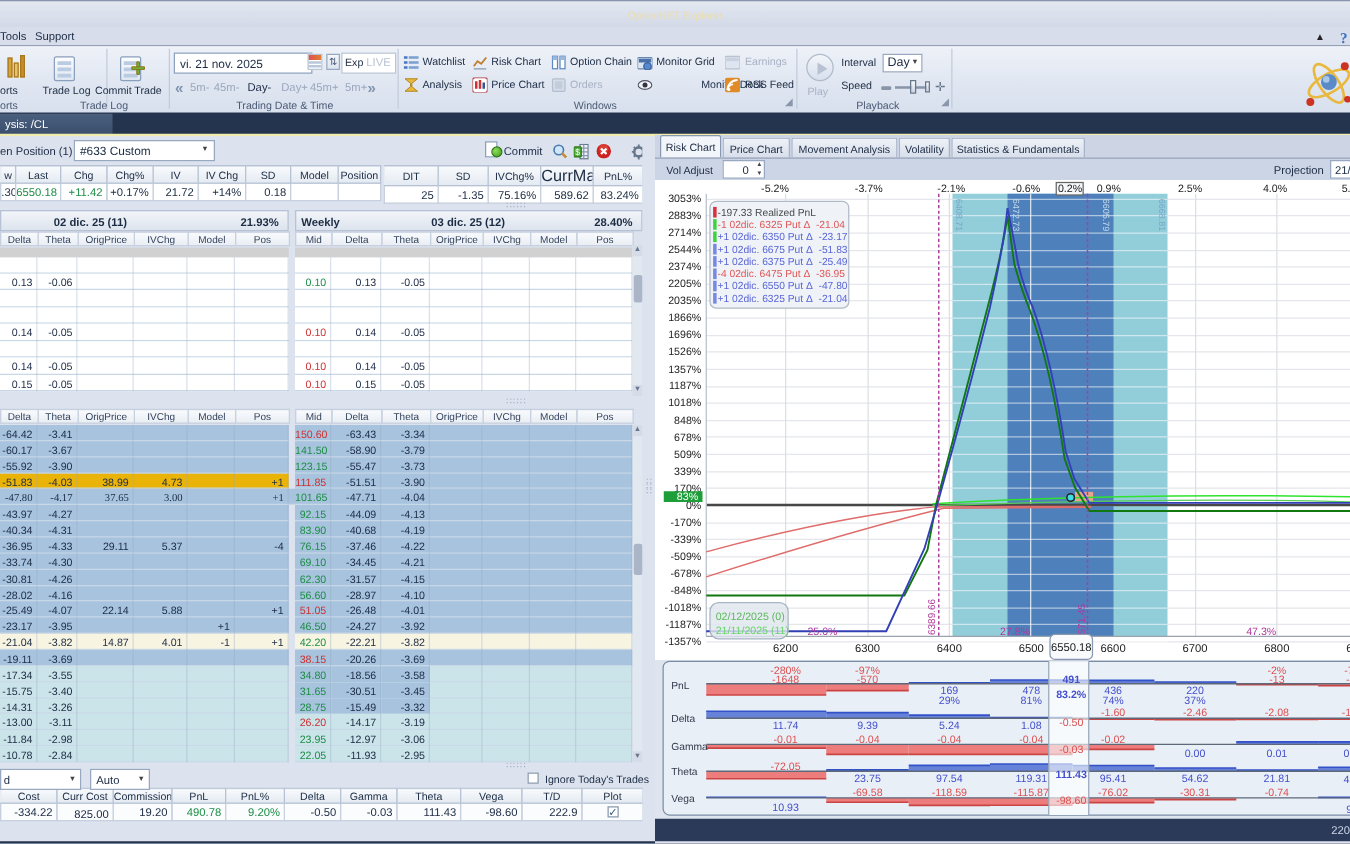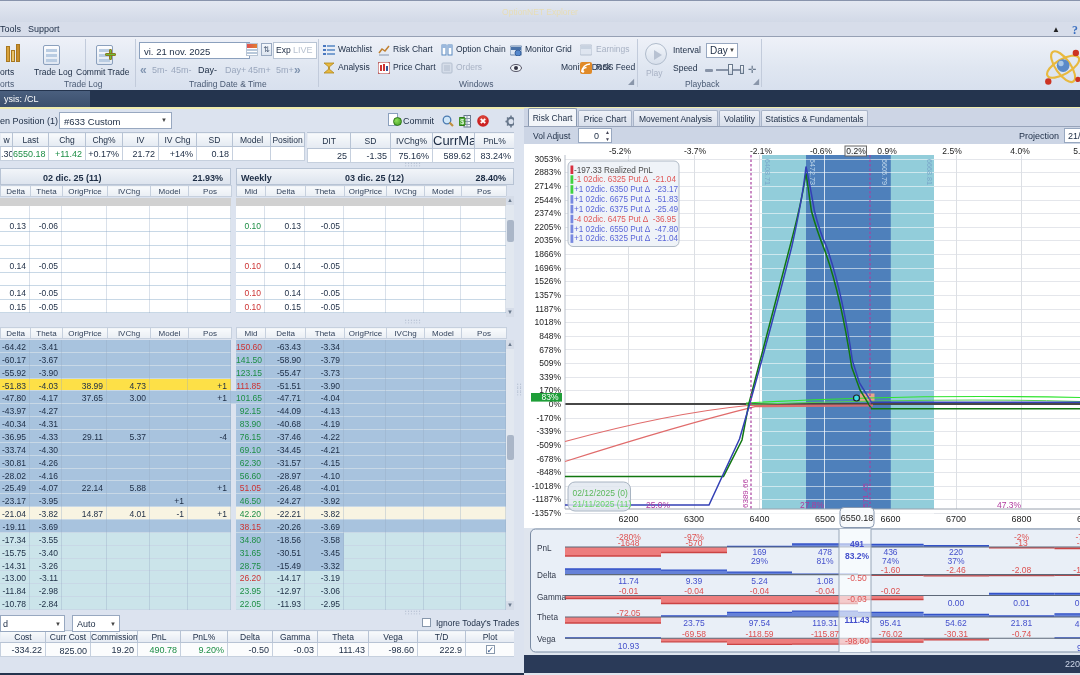--- a/index.html
+++ b/index.html
@@ -715,21 +715,21 @@
     <span class="abs" style="left:107px;top:0;width:1px;height:12.857px;background:rgba(150,170,195,0.35);"></span>
     <span class="abs nav" style="left:108px;top:2px;width:38px;text-align:right;"></span>
     <span class="abs" style="left:149px;top:0;width:1px;height:12.857px;background:rgba(150,170,195,0.35);"></span>
     <span class="abs nav" style="left:150px;top:2px;width:34px;text-align:right;"></span>
     <span class="abs" style="left:187px;top:0;width:1px;height:12.857px;background:rgba(150,170,195,0.35);"></span>
     <span class="abs nav" style="left:188px;top:2px;width:33px;text-align:right;"></span>
     <span class="abs" style="left:224px;top:0;width:1px;height:12.857px;background:rgba(150,170,195,0.35);"></span>
     <span class="abs nav" style="left:225px;top:2px;width:41px;text-align:right;"></span>
     <span class="abs" style="left:269px;top:0;width:1px;height:12.857px;background:rgba(150,170,195,0.35);"></span>
   </div>
-<div class="abs" style="left:0px;top:378.57px;width:231px;height:12.86px;background:#fde047;border-bottom:1px solid #c8d8e6;font-size:8.5px;">
+<div class="abs" style="left:0px;top:378.57px;width:231px;height:12.86px;background:#eab308;border-bottom:1px solid #c8d8e6;font-size:8.5px;">
     <span class="abs nav" style="left:0px;top:2px;width:26px;text-align:right;">-51.83</span>
     <span class="abs" style="left:29px;top:0;width:1px;height:12.857px;background:rgba(150,170,195,0.35);"></span>
     <span class="abs nav" style="left:30px;top:2px;width:28px;text-align:right;">-4.03</span>
     <span class="abs" style="left:61px;top:0;width:1px;height:12.857px;background:rgba(150,170,195,0.35);"></span>
     <span class="abs nav" style="left:62px;top:2px;width:41px;text-align:right;">38.99</span>
     <span class="abs" style="left:106px;top:0;width:1px;height:12.857px;background:rgba(150,170,195,0.35);"></span>
     <span class="abs nav" style="left:107px;top:2px;width:39px;text-align:right;">4.73</span>
     <span class="abs" style="left:149px;top:0;width:1px;height:12.857px;background:rgba(150,170,195,0.35);"></span>
     <span class="abs nav" style="left:150px;top:2px;width:34px;text-align:right;"></span>
     <span class="abs" style="left:187px;top:0;width:1px;height:12.857px;background:rgba(150,170,195,0.35);"></span>
@@ -745,21 +745,21 @@
     <span class="abs" style="left:107px;top:0;width:1px;height:12.857px;background:rgba(150,170,195,0.35);"></span>
     <span class="abs nav" style="left:108px;top:2px;width:38px;text-align:right;"></span>
     <span class="abs" style="left:149px;top:0;width:1px;height:12.857px;background:rgba(150,170,195,0.35);"></span>
     <span class="abs nav" style="left:150px;top:2px;width:34px;text-align:right;"></span>
     <span class="abs" style="left:187px;top:0;width:1px;height:12.857px;background:rgba(150,170,195,0.35);"></span>
     <span class="abs nav" style="left:188px;top:2px;width:33px;text-align:right;"></span>
     <span class="abs" style="left:224px;top:0;width:1px;height:12.857px;background:rgba(150,170,195,0.35);"></span>
     <span class="abs nav" style="left:225px;top:2px;width:41px;text-align:right;"></span>
     <span class="abs" style="left:269px;top:0;width:1px;height:12.857px;background:rgba(150,170,195,0.35);"></span>
   </div>
-<div class="abs" style="left:0px;top:391.43px;width:266px;height:12.86px;background:#a8c3de;border-bottom:1px solid #c8d8e6;font-size:8.5px;">
+<div class="abs" style="left:0px;top:391.43px;width:266px;height:12.86px;background:#a8c3de;border-bottom:1px solid #c8d8e6;font-size:8.5px;font-family:Liberation Serif, serif;">
     <span class="abs nav" style="left:0px;top:2px;width:26px;text-align:right;">-47.80</span>
     <span class="abs" style="left:29px;top:0;width:1px;height:12.857px;background:rgba(150,170,195,0.35);"></span>
     <span class="abs nav" style="left:30px;top:2px;width:28px;text-align:right;">-4.17</span>
     <span class="abs" style="left:61px;top:0;width:1px;height:12.857px;background:rgba(150,170,195,0.35);"></span>
     <span class="abs nav" style="left:62px;top:2px;width:41px;text-align:right;">37.65</span>
     <span class="abs" style="left:106px;top:0;width:1px;height:12.857px;background:rgba(150,170,195,0.35);"></span>
     <span class="abs nav" style="left:107px;top:2px;width:39px;text-align:right;">3.00</span>
     <span class="abs" style="left:149px;top:0;width:1px;height:12.857px;background:rgba(150,170,195,0.35);"></span>
     <span class="abs nav" style="left:150px;top:2px;width:34px;text-align:right;"></span>
     <span class="abs" style="left:187px;top:0;width:1px;height:12.857px;background:rgba(150,170,195,0.35);"></span>

